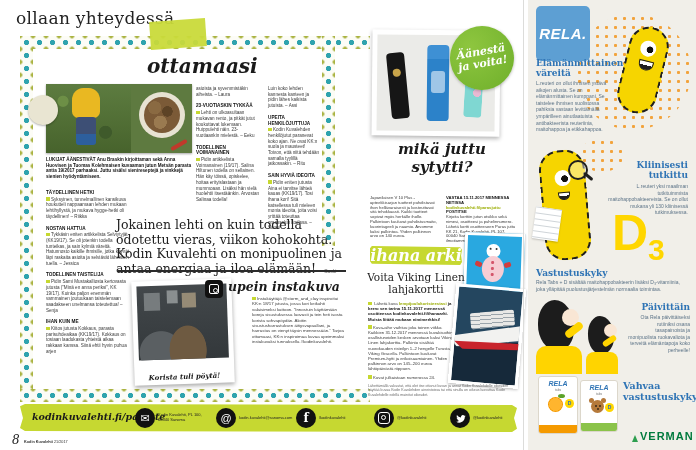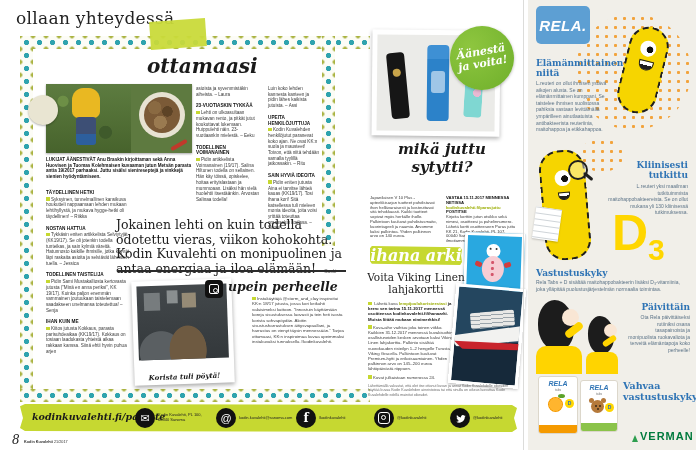--- a/index.html
+++ b/index.html
@@ -101,21 +101,21 @@
   .bullet-para .bold{font-weight:bold;color:#111;}
   .ship-photo{position:absolute;left:452px;top:286px;width:64px;height:94px;background:linear-gradient(180deg,#24465f 0 55%,#16293a 55% 100%);border:3px solid #fff;box-shadow:0 1px 3px rgba(0,0,0,.3);transform:rotate(5deg);overflow:hidden;}
   .ship-hull{position:absolute;left:-6px;top:34px;width:72px;height:26px;background:#f2f2f0;clip-path:polygon(0 62%,100% 0,100% 58%,12% 100%);}
   .ship-red{position:absolute;left:-6px;top:52px;width:72px;height:14px;background:#c8242c;clip-path:polygon(8% 18%,100% 0,100% 45%,20% 70%);}
   .ship-top{position:absolute;left:14px;top:22px;width:44px;height:16px;background:repeating-linear-gradient(180deg,#e8e8e6 0 3px,#9aa4ab 3px 4px);transform:rotate(-10deg);border-radius:2px;}
   .fine-print{position:absolute;left:368px;top:384px;width:148px;font-size:3.6px;line-height:4.3px;color:#6a6a6a;}
   .divider{position:absolute;left:523px;top:0;width:1px;height:450px;background:#dcdcda;}
   
   .page-right{position:absolute;left:528px;top:0;width:168px;height:450px;background:#f1efe9;}
   .dots{position:absolute;border-radius:50%;background-image:radial-gradient(circle,#f2a33c 1.3px,transparent 1.8px);background-size:9px 9px;}
-  .rela-logo{position:absolute;left:8px;top:6px;width:54px;height:38px;background:#5d9fd3;border-radius:5px;display:flex;align-items:center;justify-content:center;color:#fff;font-weight:bold;font-size:15px;letter-spacing:.5px;font-style:italic;}
+  .rela-logo{position:absolute;left:8px;top:6px;width:54px;height:55px;background:#5d9fd3;border-radius:5px;display:flex;align-items:center;justify-content:center;color:#fff;font-weight:bold;font-size:15px;letter-spacing:.5px;font-style:italic;}
   .ad-h{position:absolute;font-family:"DejaVu Serif",serif;font-weight:bold;color:#2f74b5;font-size:9px;line-height:10px;}
   .ad-b{position:absolute;font-size:5px;line-height:6.6px;color:#5d7488;}
   .right-al{text-align:right;}
   .bact{position:absolute;background:#f6d500;border:2px dashed #1f1f1f;border-radius:20px;}
   .bact::before{content:"";position:absolute;left:50%;top:12px;width:16px;height:16px;margin-left:-8px;border-radius:50%;background:radial-gradient(circle at 62% 55%,#111 3.2px,#fff 3.6px);}
   .bact::after{content:"";position:absolute;left:50%;top:32px;width:13px;height:8px;margin-left:-6.5px;background:linear-gradient(180deg,#fff 0 45%,#1f1f1f 45% 100%);border:1px solid #1f1f1f;border-radius:0 0 8px 8px;}
   .bact1{left:95px;top:26px;width:36px;height:84px;transform:rotate(14deg);}
   .bact2{left:14px;top:150px;width:42px;height:106px;transform:rotate(-5deg);}
   .bact2::before{top:18px;}
   .bact2::after{top:40px;width:10px;height:6px;}
@@ -230,21 +230,21 @@
     <span>Jokainen lehti on kuin todella odotettu vieras, viikon kohokohta. Kodin Kuvalehti on monipuolinen ja antaa energiaa ja iloa elämään!</span>
     <span class="pq-sign">– Suski</span>
   </div>
   <div class="quote-rule"></div>
 
   <div class="polaroid">
     <div class="insta-photo"></div>
     <div class="insta-note script">Korista tuli pöytä!</div>
   </div>
   <div class="insta-badge"></div>
-  <div class="insta-title script">upein perheelle</div>
+  <div class="insta-title script">upein instakuva</div>
   <div class="insta-body">Instakäyttäjä @storm_and_clay inspiroitui KK:n 18/17 jutusta, jossa kori keikahti valaisimeksi kattoon. ”Innostuin käyttämään koreja sisustuksessa luovasti ja tein heti isosta korista sohvapöydän. Aloitin sisustusharrastuksen äitiysvapaallani, ja harrastus on vienyt täysin mennessään.” Tarjoa ottamaasi, KK:n inspiroimaa kuvaa upeimmaksi instakuvaksi tunnuksella #kodinkuvalehti.</div>
 
   <div class="vote-card">
     <div class="vote-photo">
       <div class="tube tube-black"></div>
       <div class="tube tube-blue"></div>
       <div class="tube tube-turq"></div>
     </div>
   </div>
   <div class="vote-badge">
@@ -324,21 +324,21 @@
 </div>
 
 <div class="divider"></div>
 
 <div class="page-right">
   <div class="dots" style="left:47px;top:14px;width:116px;height:116px;"></div>
   <div class="dots" style="left:52px;top:138px;width:44px;height:34px;"></div>
   <div class="rela-logo">RELA.</div>
   <div class="bact bact1"></div>
 
-  <div class="ad-h" style="left:8px;top:58px;width:80px;">Elämänmittainen niitä</div>
+  <div class="ad-h" style="left:8px;top:58px;width:80px;">Elämänmittainen väreitä</div>
   <div class="ad-b" style="left:8px;top:80px;width:72px;">L.reuteri on ollut ihmisen ystävä aikojen alusta. Se on elämänmittainen kumppani. Se taistelee ihmisen suolistossa pahiksia vastaan levittämällä ympärilleen ainutlaatuista antibakteerista reuteriinia, maitohappoa ja etikkahappoa.</div>
 
   <div class="bact bact2"></div>
   <div class="magnifier"></div>
   <div class="paper"></div>
 
   <div class="ad-h right-al" style="left:80px;top:160px;width:80px;">Kliinisesti tutkittu</div>
   <div class="ad-b right-al" style="left:80px;top:183px;width:80px;">L.reuteri yksi maailman tutkituimmista maitohappobakteereista. Se on ollut mukana yli 130 kliinisessä tutkimuksessa.</div>
 
   <div class="d3"><span class="big">D</span><span class="sub">3</span></div>

